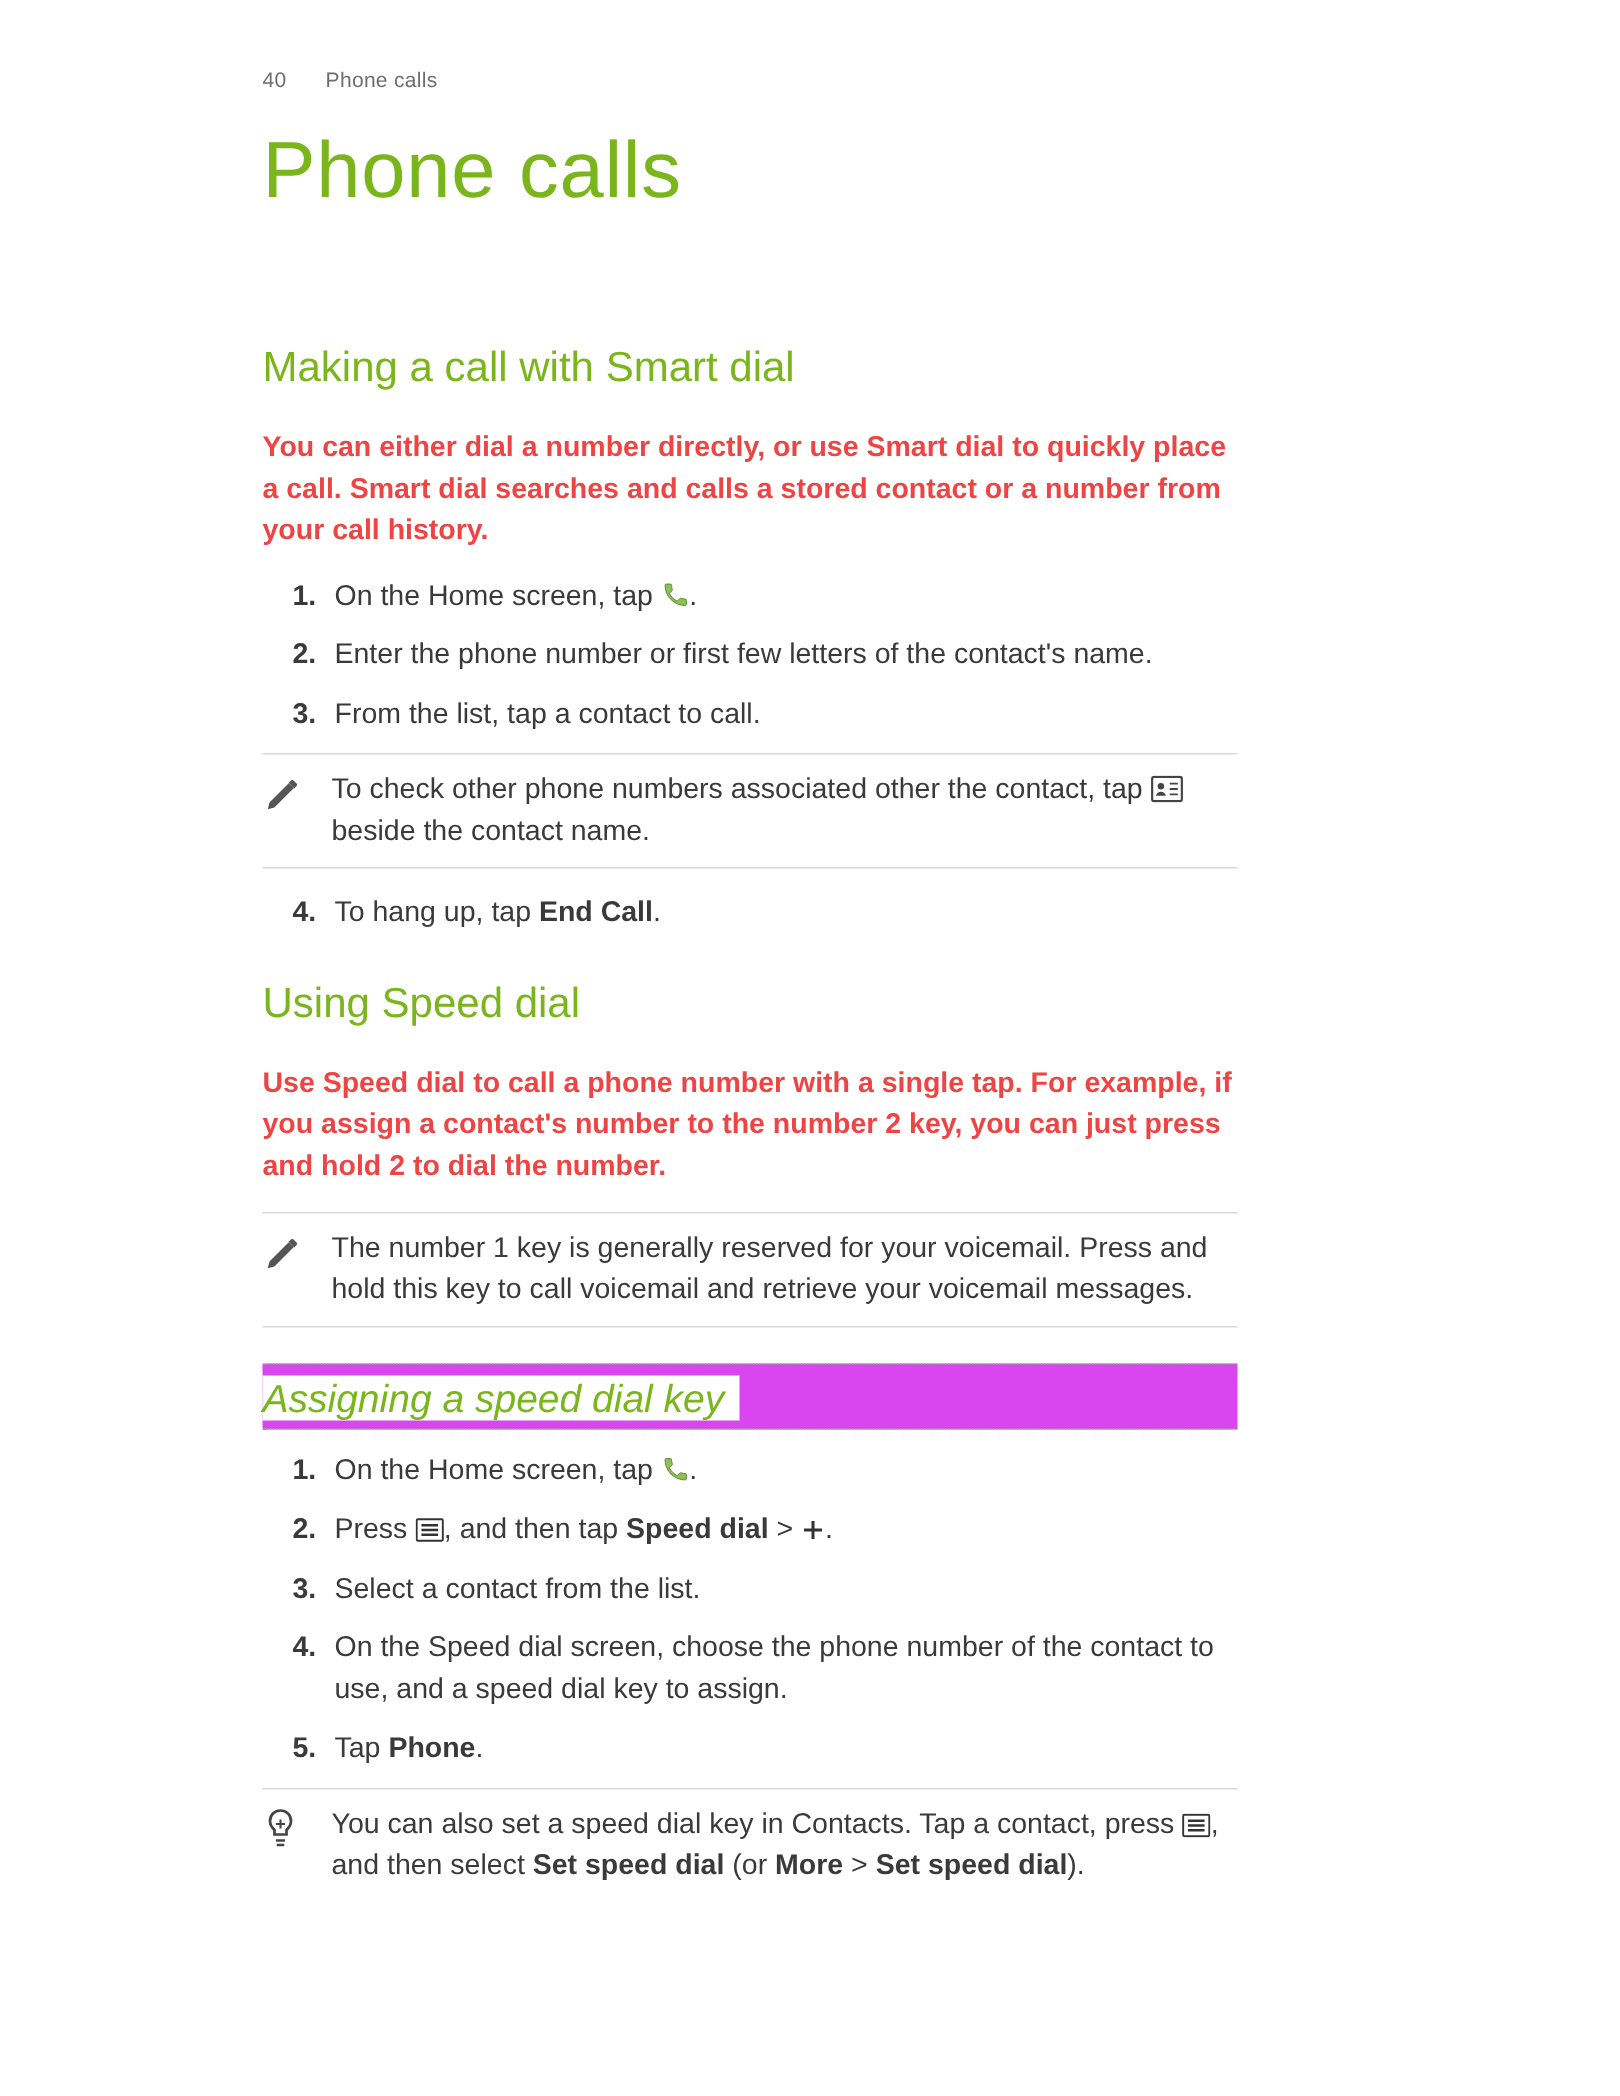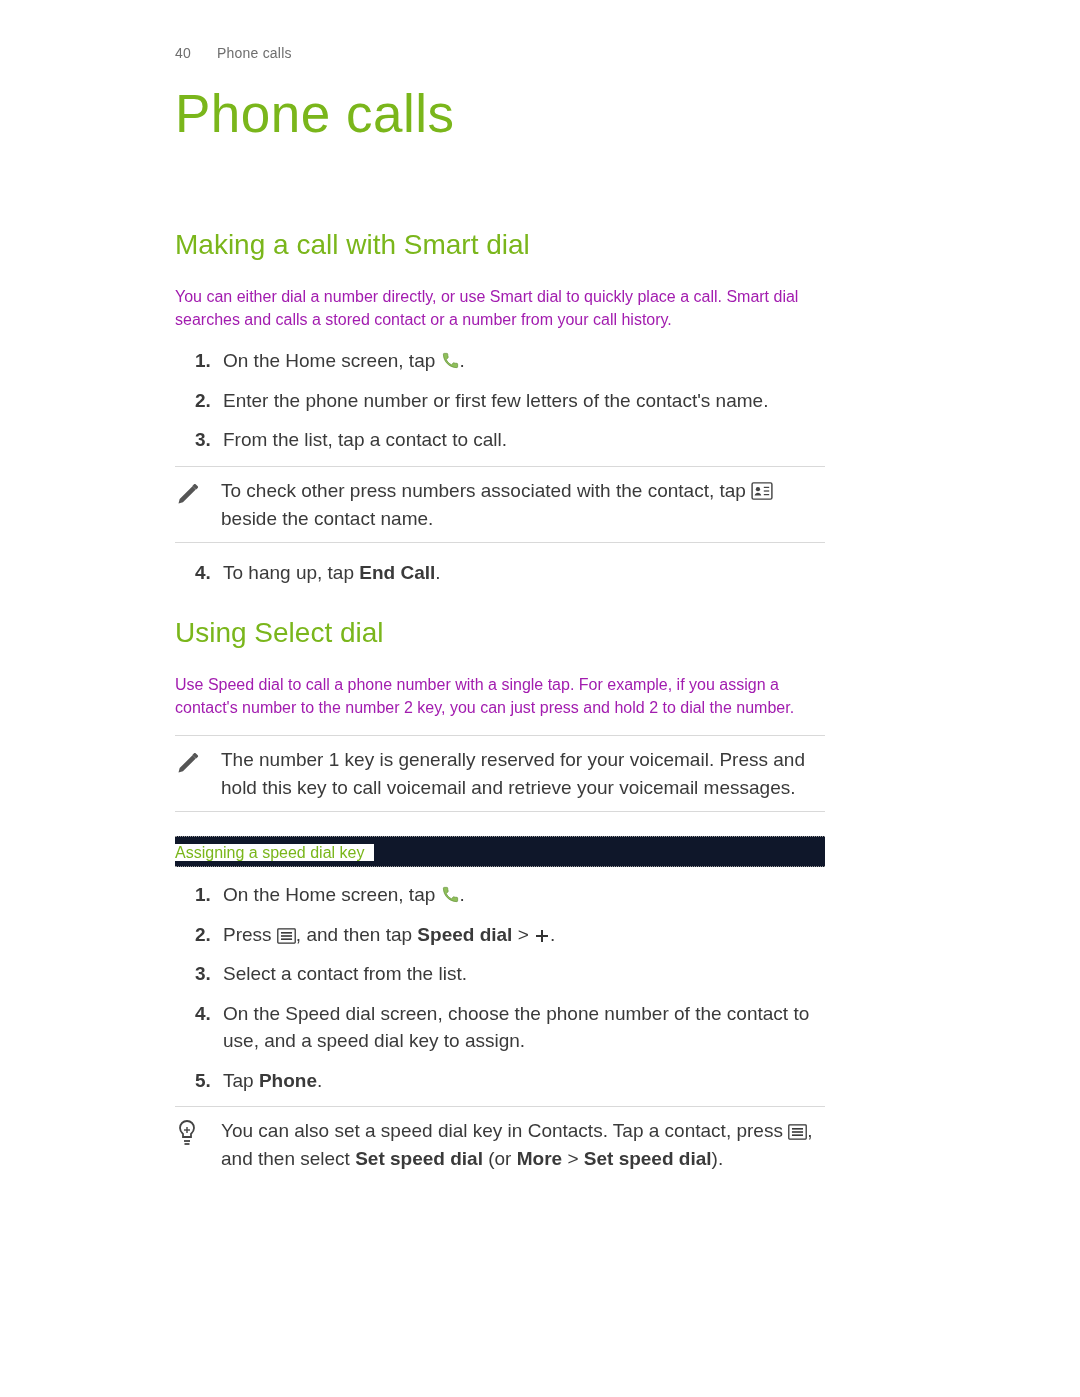--- a/index.html
+++ b/index.html
@@ -31,39 +31,40 @@
     letter-spacing: .5px;
   }
   h2.section {
     font-weight: 400;
     font-size: 28px;
     color: #7ab61b;
     margin: 0 0 24px 0;
   }
   h3.subsection {
     font-weight: 400;
-    font-size: 16px;
+    font-size: 26px;
     color: #7ab61b;
     margin: 0;
     padding: 7px 0 4px 0;
     border-top: 1px dotted #9a9a9a;
     border-bottom: 1px dotted #9a9a9a;
-    background: #0f172a;
+    background: #d946ef;
     position: relative;
+    font-style: italic;
   }
   h3.subsection span {
     background: #fff;
     padding-right: 10px;
   }
   p.body {
-    font-size: 16px;
+    font-size: 19px;
     line-height: 1.45;
     margin: 0 0 16px 0;
-    color: #a21caf;
-    font-weight: 400;
+    color: #ef4444;
+    font-weight: 700;
   }
   ol.steps {
     list-style: none;
     margin: 0 0 12px 0;
     padding: 0 0 0 48px;
     counter-reset: step;
   }
   ol.steps > li {
     counter-increment: step;
     position: relative;
@@ -140,40 +141,40 @@
 
   <div class="callout">
     <div class="icon-col">
       <span>
         <svg width="28" height="28" viewBox="0 0 24 24">
             <path fill="#555" d="M3 21l3.8-1 11-11-2.8-2.8-11 11L3 21zM17.7 4.5l1.8 1.8c.4.4.4 1 0 1.4l-1.4 1.4-3.2-3.2 1.4-1.4c.4-.4 1-.4 1.4 0z"></path>
           </svg>
       </span>
     </div>
     <div class="text-col">
-      <span>To check other press numbers associated with the contact, tap </span><span class="app-icon">
+      <span>To check other phone numbers associated other the contact, tap </span><span class="app-icon">
         <svg width="22" height="18" viewBox="0 0 24 20">
             <rect x="1" y="1" width="22" height="18" rx="1.5" fill="none" stroke="#444" stroke-width="1.6"></rect>
             <circle cx="7.5" cy="8" r="2.4" fill="#444"></circle>
             <path d="M3.8 15c.6-2 2-3 3.7-3s3.1 1 3.7 3" fill="#444"></path>
             <line x1="14" y1="6" x2="20" y2="6" stroke="#444" stroke-width="1.4"></line>
             <line x1="14" y1="10" x2="20" y2="10" stroke="#444" stroke-width="1.4"></line>
             <line x1="14" y1="14" x2="20" y2="14" stroke="#444" stroke-width="1.4"></line>
           </svg>
       </span><span> beside the contact name.</span>
     </div>
   </div>
 
   <ol class="steps" start="4" style="counter-reset: step 3;">
     <li>
       <span>To hang up, tap </span><span class="bold">End Call</span><span>.</span>
     </li>
   </ol>
 
-  <h2 class="section" style="margin-top:30px;">Using Select dial</h2>
+  <h2 class="section" style="margin-top:30px;">Using Speed dial</h2>
 
   <p class="body">Use Speed dial to call a phone number with a single tap. For example, if you assign a contact's number to the number 2 key, you can just press and hold 2 to dial the number.</p>
 
   <div class="callout">
     <div class="icon-col">
       <span>
         <svg width="28" height="28" viewBox="0 0 24 24">
             <path fill="#555" d="M3 21l3.8-1 11-11-2.8-2.8-11 11L3 21zM17.7 4.5l1.8 1.8c.4.4.4 1 0 1.4l-1.4 1.4-3.2-3.2 1.4-1.4c.4-.4 1-.4 1.4 0z"></path>
           </svg>
       </span>

